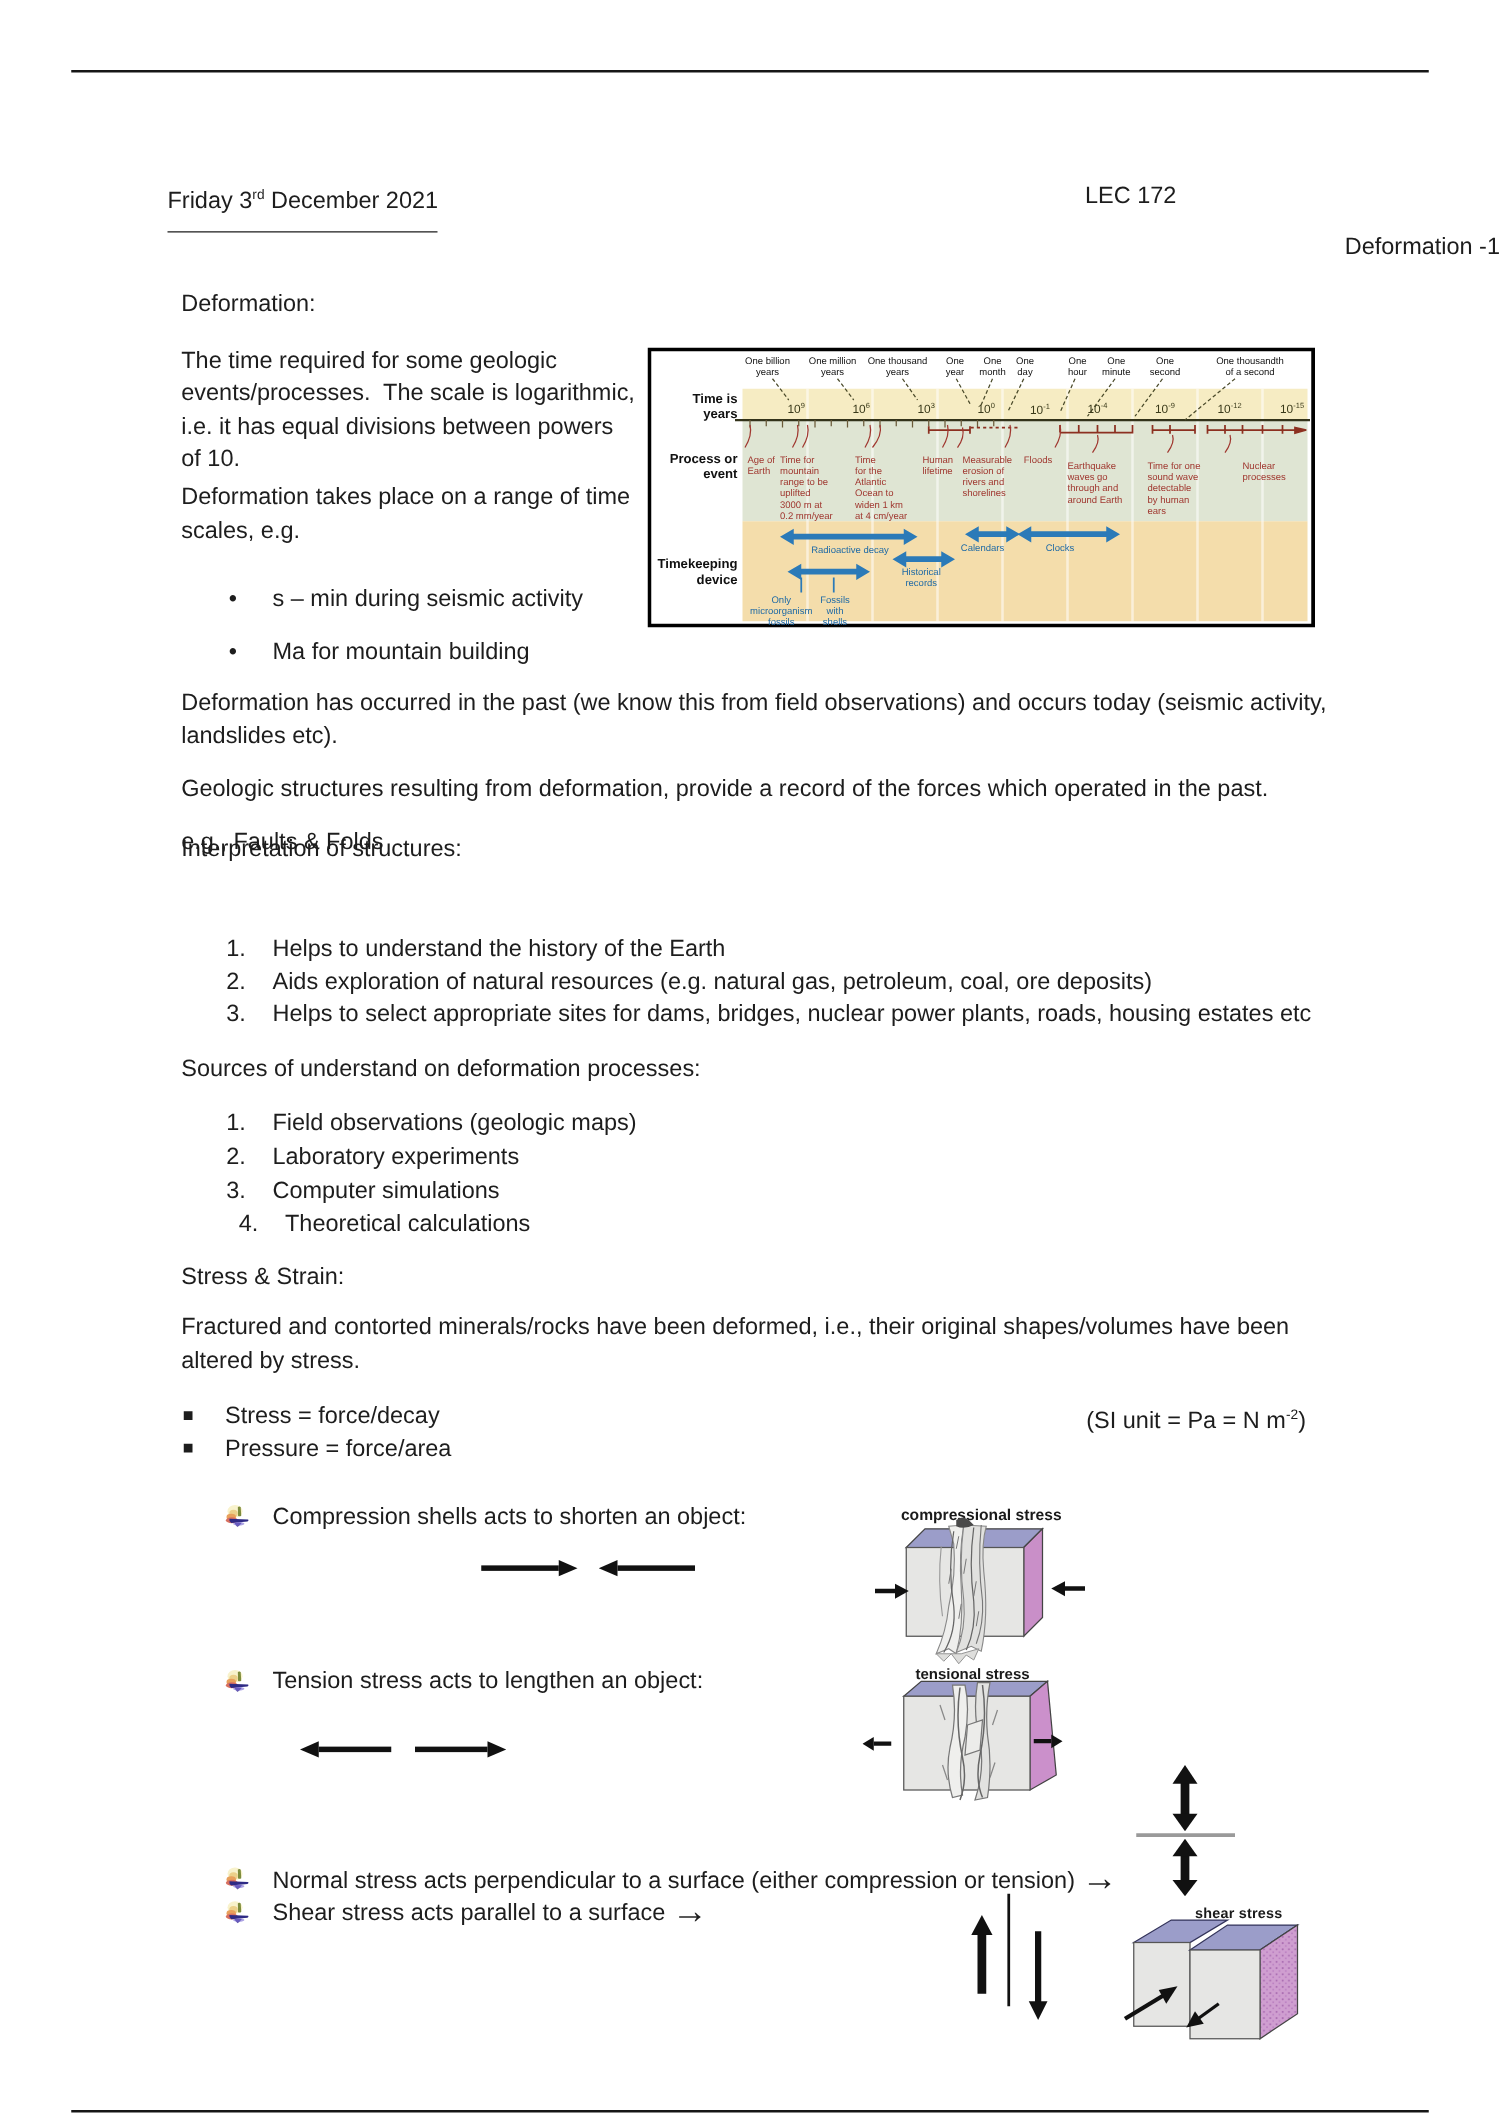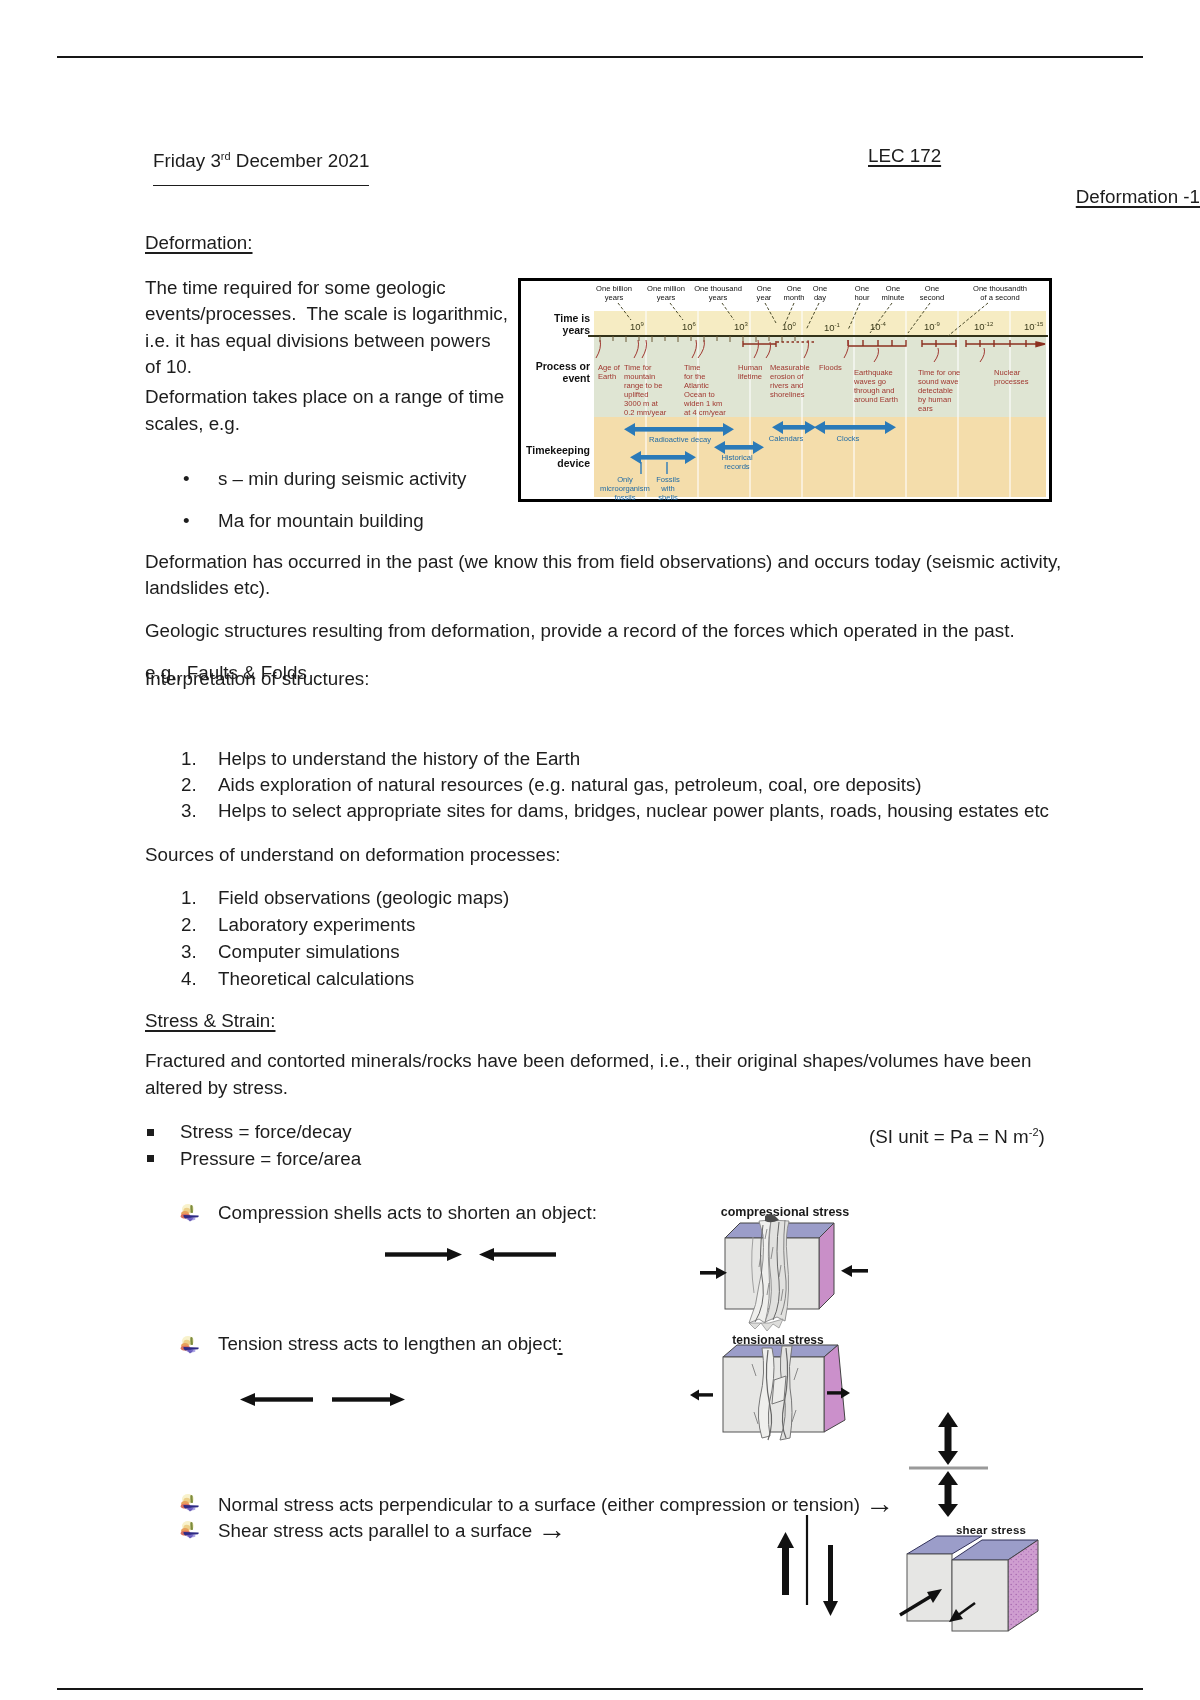--- a/index.html
+++ b/index.html
@@ -1,31 +1,31 @@
 <!DOCTYPE html>
 <html><head>
 <meta charset="utf-8">
 <style>
   html,body{margin:0;padding:0;}
   body{width:1200px;height:1700px;position:relative;background:#fff;overflow:hidden;
        font-family:"Liberation Sans",sans-serif;color:#1d1d1d;}
   .t{position:absolute;font-size:18.8px;line-height:26.6px;white-space:nowrap;}
-  .u{text-decoration:underline;text-underline-offset:3px;text-decoration-thickness:1.8px;}
+  .u{text-underline-offset:3px;text-decoration-thickness:1.8px;}
   .rule{position:absolute;left:57px;width:1086px;height:2.4px;background:#161616;}
   .num{display:inline-block;width:37px;}
   .bsp{display:inline-block;width:35px;}
   .sq{position:absolute;width:7px;height:7px;background:#1d1d1d;}
   sup{font-size:11px;}
 </style>
 </head>
 <body>
 <div class="rule" style="top:55.5px"></div>
 <div class="rule" style="top:1688px"></div>
 
-<div class="t" style="left:153px;top:142.5px;border-bottom:1.8px solid #1d1d1d;padding-bottom:18px;height:24px">Friday 3<sup>rd</sup> December 2021</div>
+<div class="t" style="left:134px;top:142.5px;border-bottom:1.8px solid #1d1d1d;padding-bottom:18px;height:24px">Friday 3<sup>rd</sup> December 2021</div>
 <div class="t u" style="left:868px;top:142.5px">LEC 172</div>
 <div class="t u" style="left:0;right:0;top:184px;text-align:right">Deformation -1</div>
 
 <div class="t u" style="left:145px;top:230px">Deformation:</div>
 
 <div class="t" style="left:145px;top:274.5px">The time required for some geologic<br>events/processes.&nbsp; The scale is logarithmic,<br>i.e. it has equal divisions between powers<br>of 10.</div>
 
 <div class="t" style="left:145px;top:384px">Deformation takes place on a range of time<br>scales, e.g.</div>
 
 <div class="t" style="left:183px;top:465.5px"><span class="bsp">•</span>s – min during seismic activity</div>
@@ -41,21 +41,21 @@
 
 <div class="t" style="left:181px;top:745.7px"><span class="num">1.</span>Helps to understand the history of the Earth</div>
 <div class="t" style="left:181px;top:772.3px"><span class="num">2.</span>Aids exploration of natural resources (e.g. natural gas, petroleum, coal, ore deposits)</div>
 <div class="t" style="left:181px;top:798.4px"><span class="num">3.</span>Helps to select appropriate sites for dams, bridges, nuclear power plants, roads, housing estates etc</div>
 
 <div class="t" style="left:145px;top:842px">Sources of understand on deformation processes:</div>
 
 <div class="t" style="left:181px;top:885px"><span class="num">1.</span>Field observations (geologic maps)</div>
 <div class="t" style="left:181px;top:912px"><span class="num">2.</span>Laboratory experiments</div>
 <div class="t" style="left:181px;top:939px"><span class="num">3.</span>Computer simulations</div>
-<div class="t" style="left:181px;top:965.5px"><span class="num">4.</span>Theoretical calculations</div>
+<div class="t" style="left:191px;top:965.5px"><span class="num">4.</span>Theoretical calculations</div>
 
 <div class="t u" style="left:145px;top:1008px">Stress &amp; Strain:</div>
 
 <div class="t" style="left:145px;top:1048px">Fractured and contorted minerals/rocks have been deformed, i.e., their original shapes/volumes have been<br>altered by stress.</div>
 
 <div class="sq" style="left:147px;top:1128.5px"></div>
 <div class="t" style="left:180px;top:1118.6px">Stress = force/decay</div>
 <div class="t" style="left:869px;top:1118.6px">(SI unit = Pa = N m<sup>-2</sup>)</div>
 <div class="sq" style="left:147px;top:1155px"></div>
 <div class="t" style="left:180px;top:1145.5px">Pressure = force/area</div>

